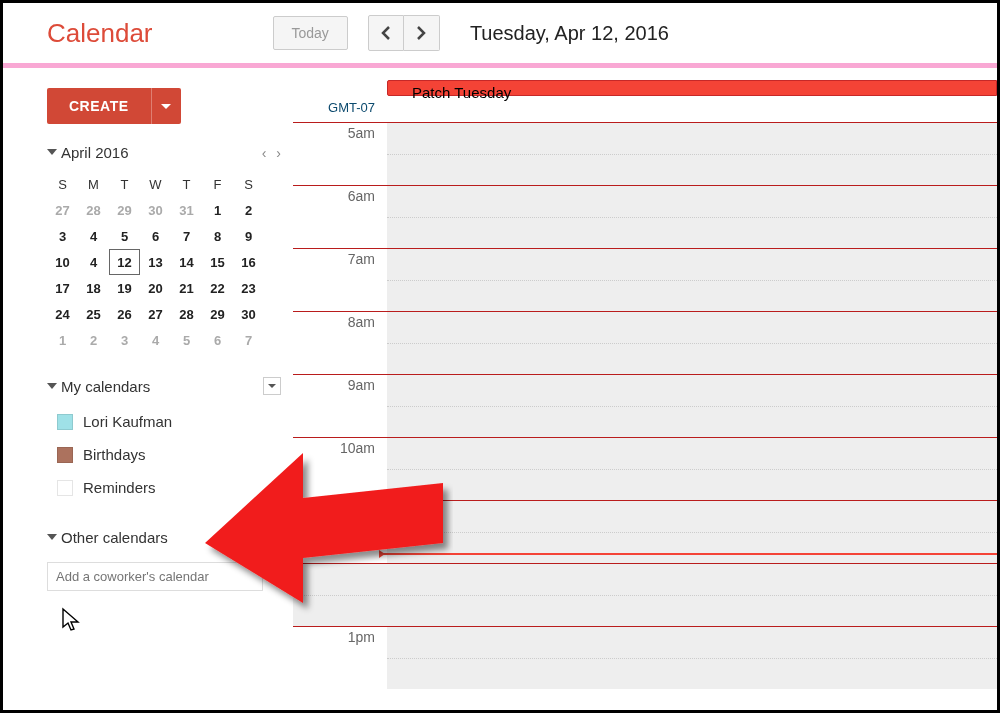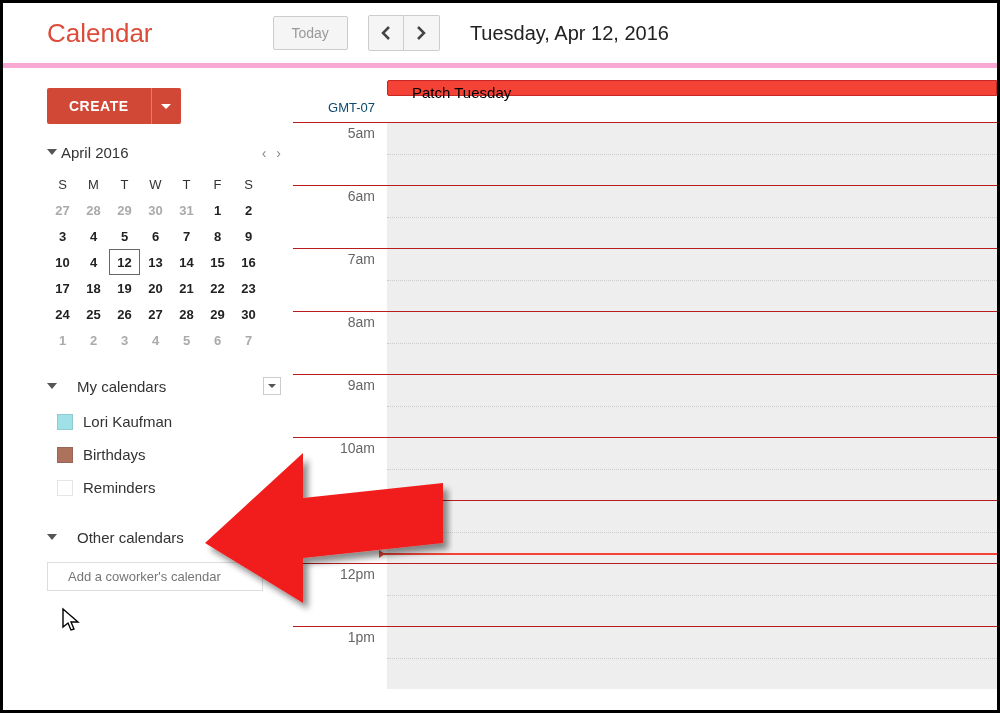--- a/index.html
+++ b/index.html
@@ -29,31 +29,31 @@
   .mini-nav span { cursor: pointer; }
 
   .mini-cal { width: 220px; }
   .mini-row { display: flex; }
   .mini-cell { width: 31px; height: 26px; display: flex; align-items: center; justify-content: center; font-size: 13px; cursor: pointer; font-weight: bold; }
   .mini-dow { font-weight: normal; color: #333; }
   .mini-dim { color: #aaa; }
   .mini-bold { font-weight: bold; }
   .mini-today { border: 1px solid #666; }
 
-  .section-header { display: flex; align-items: center; margin-top: 24px; margin-bottom: 10px; gap: 16px; }
+  .section-header { display: flex; align-items: center; margin-top: 24px; margin-bottom: 10px; }
   .section-header .tri { margin-right: 4px; }
   .section-title { flex: 1; font-size: 15px; color: #333; }
   .section-dd { width: 18px; height: 18px; border: 1px solid #ccc; display: flex; align-items: center; justify-content: center; cursor: pointer; }
   .section-dd::after { content: ''; border: 4px solid transparent; border-top: 4px solid #555; transform: translateY(2px); }
 
   .cal-item { display: flex; align-items: center; padding: 8px 0 8px 10px; cursor: pointer; }
   .cal-swatch { width: 16px; height: 16px; margin-right: 10px; border: 1px solid rgba(0,0,0,0.1); }
   .cal-label { font-size: 15px; color: #333; }
 
-  .coworker-input { width: 216px; border: 1px solid #ddd; padding: 6px 20px; font-size: 13px; color: #aaa; margin-top: 6px; }
+  .coworker-input { width: 216px; border: 1px solid #ddd; padding: 6px 8px; font-size: 13px; color: #aaa; margin-top: 6px; }
 
   .main { flex: 1; padding-top: 12px; position: relative; }
   .allday-row { display: flex; height: 42px; }
   .tz-label { width: 94px; text-align: right; padding-right: 12px; color: #0c4a6e; font-size: 13px; padding-top: 20px; }
   .allday-event { flex: 1; background: #f44336; border: 1px solid #c62828; color: #000; font-size: 15px; padding: 3px 24px; height: 16px; border-radius: 2px 0 0 2px; }
 
   .grid { }
   .hour-row { display: flex; height: 63px; border-top: 1px solid #b91c1c; }
   .hour-label { width: 94px; text-align: right; padding-right: 12px; color: #666; font-size: 14px; padding-top: 2px; }
   .hour-cell { flex: 1; background: #eeeeee; position: relative; }
@@ -227,21 +227,20 @@
         </div>
         <div class="hour-row">
           <div class="hour-label">10am</div>
           <div class="hour-cell"></div>
         </div>
         <div class="hour-row">
           <div class="hour-label">11am</div>
           <div class="hour-cell"></div>
         </div>
         <div class="hour-row">
-          <div class="hour-label">12pm</div>
           <div class="hour-cell"></div>
         </div>
         <div class="hour-row">
           <div class="hour-label">1pm</div>
           <div class="hour-cell"></div>
         </div>
       </div>
     <div class="time-line" id="time-line" style="top: 485px;"></div>
   </div>
 </div>

